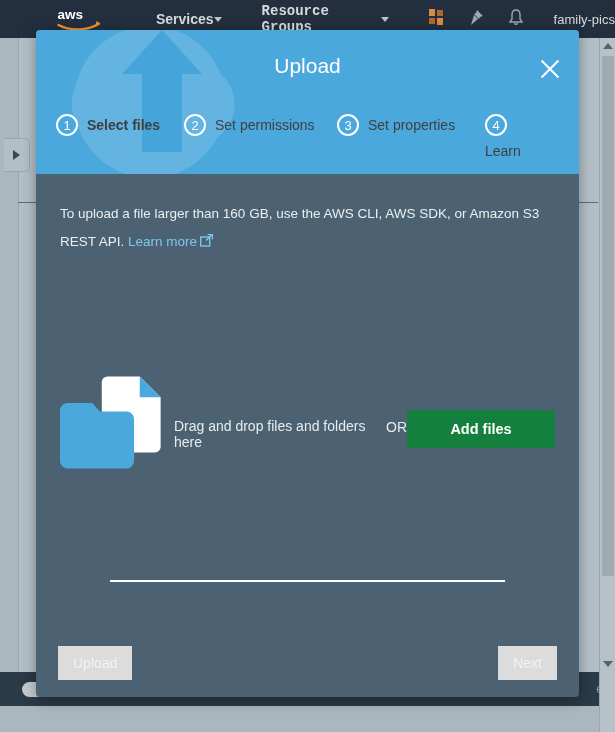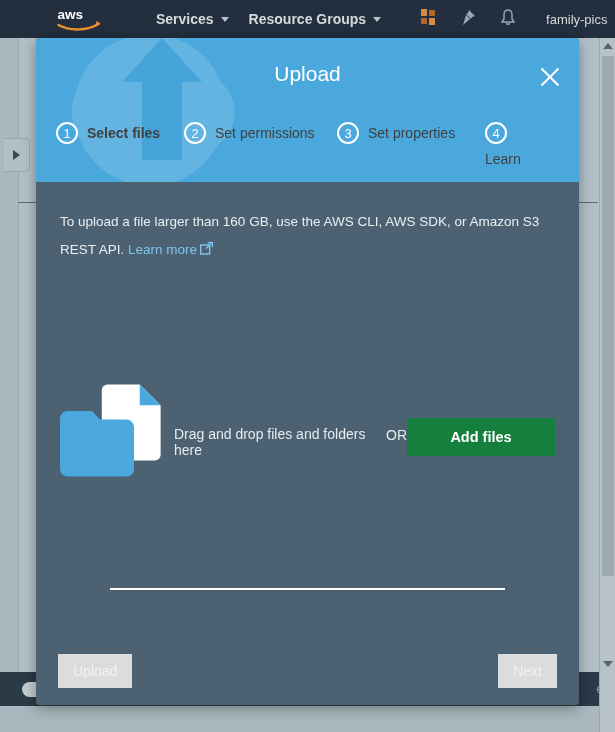--- a/index.html
+++ b/index.html
@@ -12,24 +12,24 @@
   #root { position: relative; width: 615px; height: 732px; }
 
   
   .topnav {
     position: absolute; left: 0; top: 0; width: 615px; height: 38px;
     background: #232f3e; display: flex; align-items: center;
   }
   .aws-logo { margin-left: 56px; width: 46px; height: 26px; position: relative; }
   .nav-item {
     color: #d5dbdb; font-size: 14px; font-weight: bold;
-    display: flex; align-items: center; gap: 7px;
+    display: flex; align-items: center; 
   }
   .nav-services { margin-left: 54px; }
-  .nav-resource { margin-left: 20px; }
+  .nav-resource { margin-left: 40px; font-family: Liberation Mono, monospace; }
   .caret-d { width: 0; height: 0; border-left: 4px solid transparent; border-right: 4px solid transparent; border-top: 5px solid #b9c3c8; display:inline-block; }
   .nav-icons { display: flex; align-items: center; gap: 24px; margin-left: 40px; }
   .nav-right-text { color: #d5dbdb; font-size: 13px; margin-left: 30px; white-space: nowrap; }
 
   .page-body { position: absolute; left: 0; top: 38px; width: 615px; height: 694px; background: #aab7bf; }
   .panel-left { position: absolute; left: 18px; top: 0px; width: 593px; height: 640px; background: #b3bfc6; border-left: 1px solid #9aa7af; }
   .panel-line { position: absolute; left: 18px; top: 164px; width: 580px; height: 1px; background: #5c6b74; }
   .side-tab {
     position: absolute; left: 4px; top: 100px; width: 26px; height: 34px;
     background: #b3bfc6; border: 1px solid #9aa7af; border-left: none;
@@ -48,21 +48,21 @@
   
   .scrollbar { position: absolute; right: 0; top: 38px; width: 16px; height: 694px; background: #b6c1c8; border-left: 1px solid #9aa7af; }
   .sb-arrow { width: 16px; height: 16px; display: flex; align-items: center; justify-content: center; }
   .sb-arrow.up i { width: 0; height: 0; border-left: 5px solid transparent; border-right: 5px solid transparent; border-bottom: 6px solid #54646f; }
   .sb-arrow.down { position: absolute; bottom: 60px; }
   .sb-arrow.down i { width: 0; height: 0; border-left: 5px solid transparent; border-right: 5px solid transparent; border-top: 6px solid #54646f; }
   .sb-thumb { position: absolute; top: 18px; left: 2px; width: 12px; height: 520px; background: #9fabb3; }
 
   
   .modal {
-    position: absolute; left: 36px; top: 38px; width: 543px; height: 667px;
+    position: absolute; left: 36px; top: 30px; width: 543px; height: 667px;
     background: #4c6272; border-radius: 4px; overflow: hidden;
     box-shadow: 0 3px 14px rgba(0,0,0,.35);
   }
   .modal-header {
     position: relative; height: 144px; background: #4aa8dd; overflow: hidden;
   }
   .wm {
     position: absolute; left: -6px; top: -16px; width: 250px; height: 200px;
     opacity: .14;
   }

